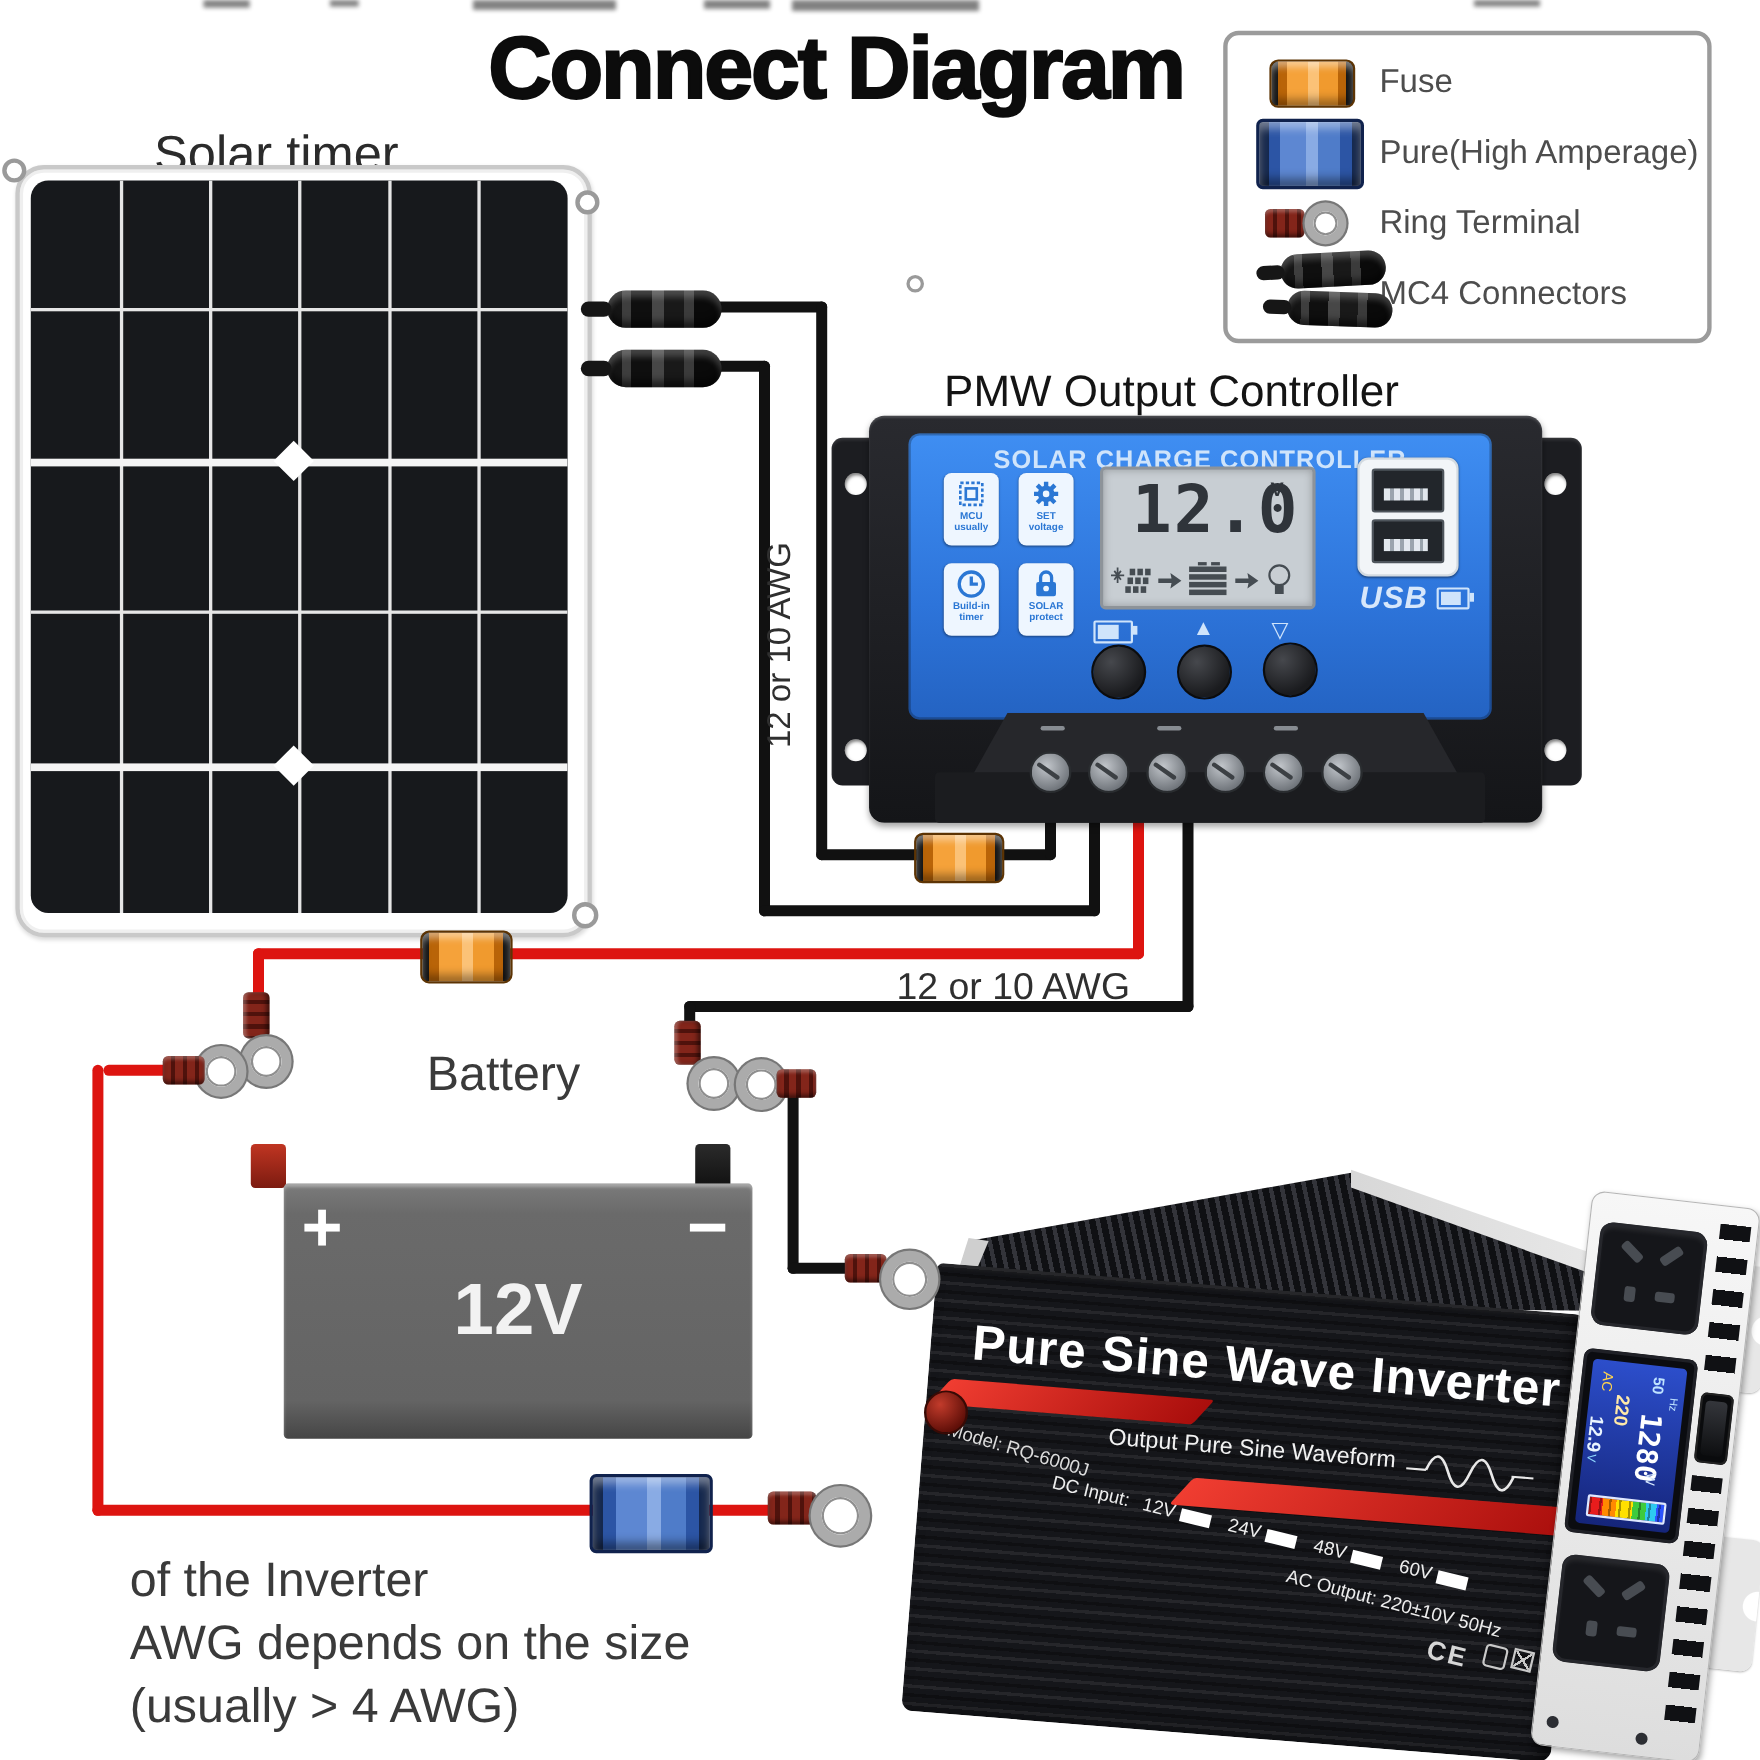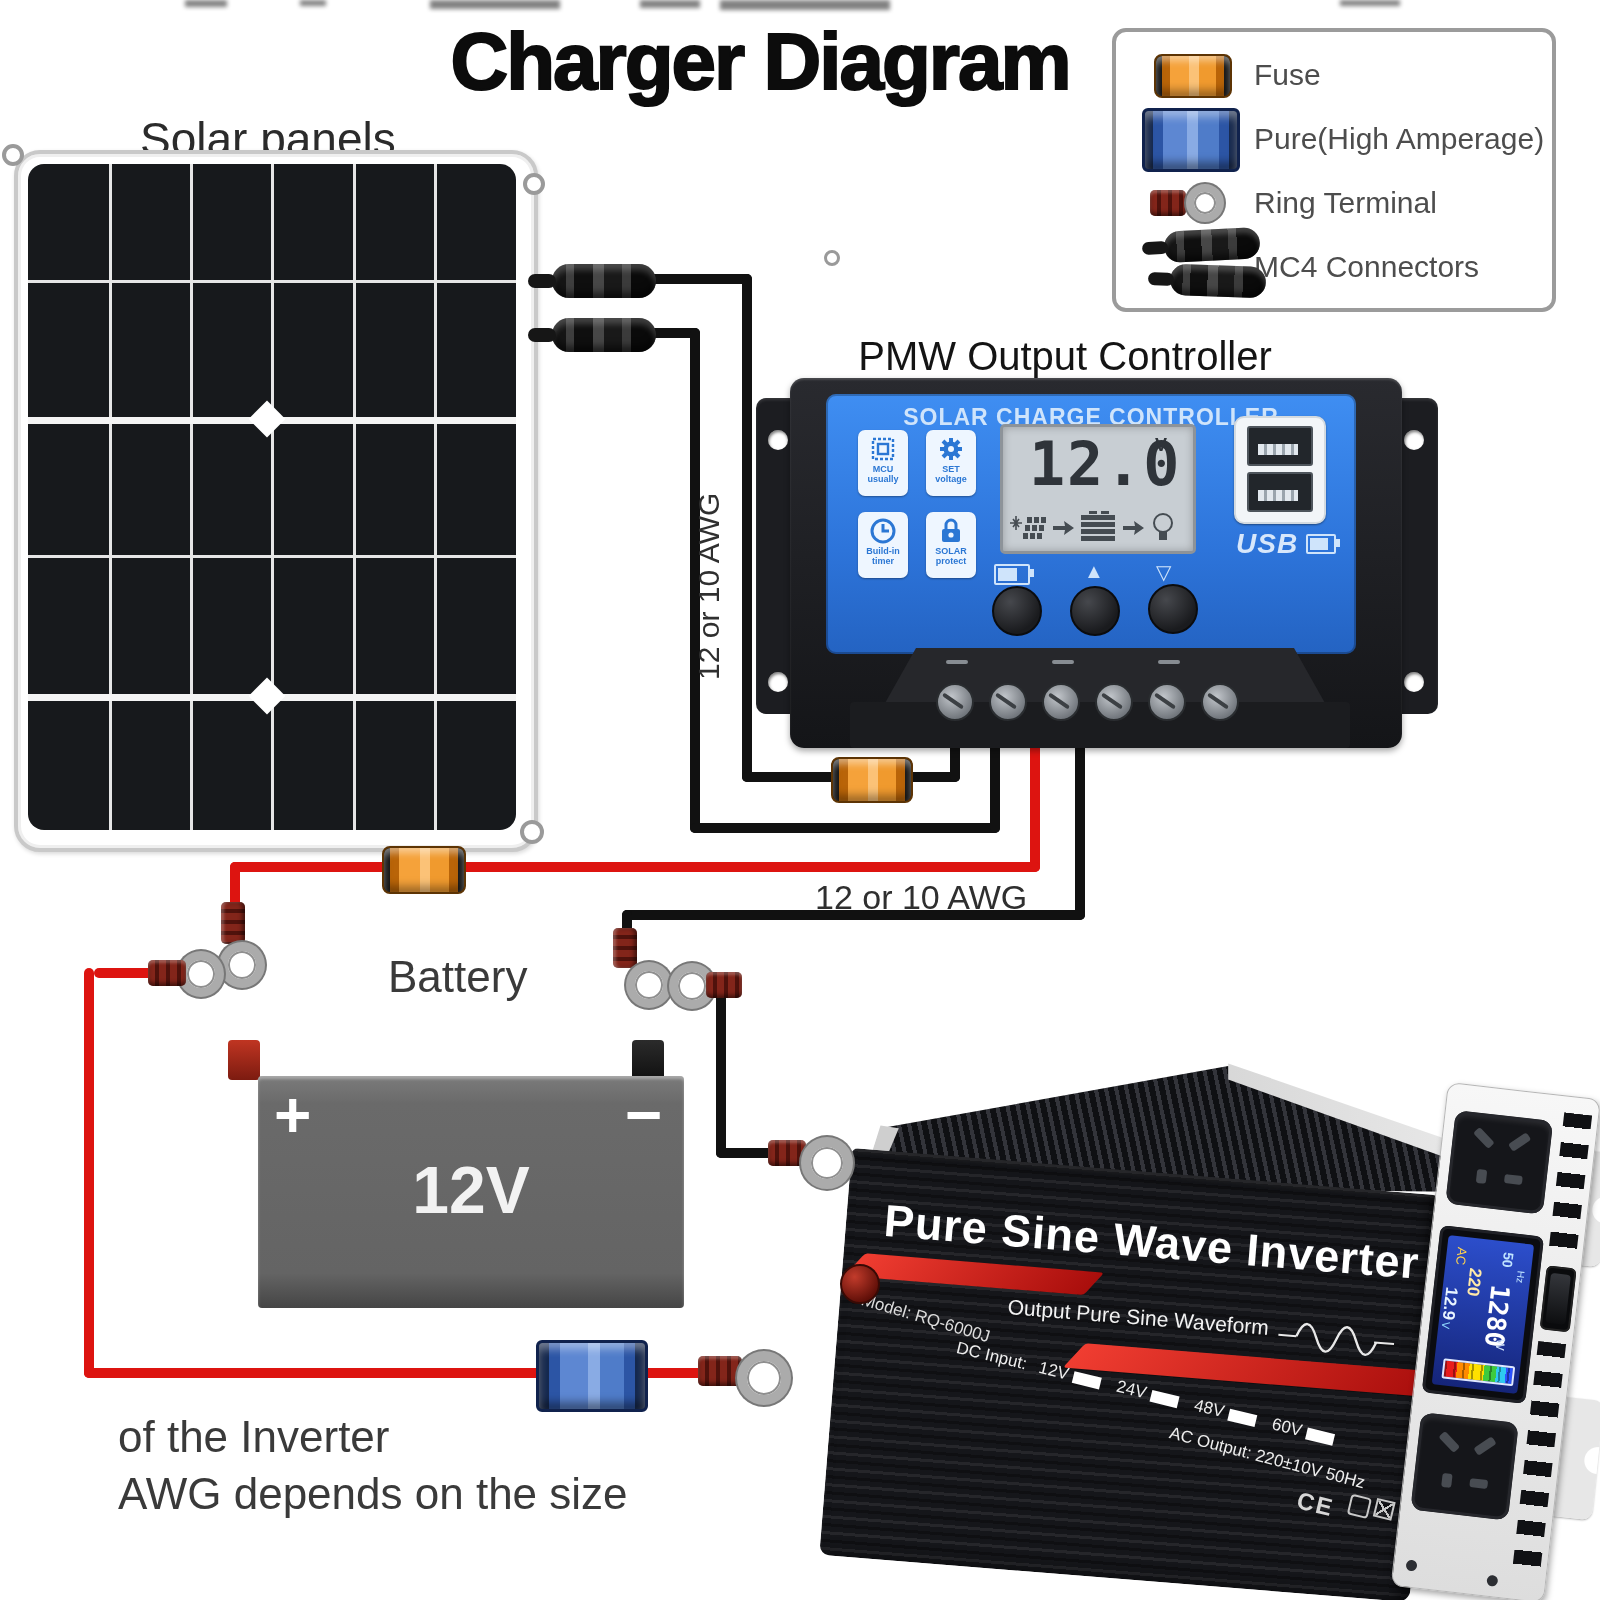--- a/index.html
+++ b/index.html
@@ -112,23 +112,23 @@
 
 <div id="stage">
 
   <div class="smudge" style="left:185px;width:42px;height:7px"></div>
   <div class="smudge" style="left:300px;width:26px;height:6px"></div>
   <div class="smudge" style="left:430px;width:130px;height:9px"></div>
   <div class="smudge" style="left:640px;width:60px;height:8px"></div>
   <div class="smudge" style="left:720px;width:170px;height:10px"></div>
   <div class="smudge" style="left:1340px;width:60px;height:6px"></div>
 
-  <div class="txt" style="left:420px;top:16px;width:680px;text-align:center;font-size:80px;font-weight:bold;letter-spacing:-2px;color:#0c0c0c;-webkit-text-stroke:2px #0c0c0c;z-index:2">Charger Diagram</div>
-
-  <div class="txt" style="left:140px;top:112px;font-size:46px;color:#2b2b2b;z-index:2">Solar panels</div>
+  <div class="txt" style="left:420px;top:16px;width:680px;text-align:center;font-size:80px;font-weight:bold;letter-spacing:-2px;color:#0c0c0c;-webkit-text-stroke:2px #0c0c0c;z-index:2">Connect Diagram</div>
+
+  <div class="txt" style="left:140px;top:112px;font-size:46px;color:#2b2b2b;z-index:2">Solar timer</div>
 
   <div class="abs" id="panel-frame">
     <div id="panel-black">
       <div class="vline" style="left:81px"></div>
       <div class="vline" style="left:162px"></div>
       <div class="vline" style="left:243px"></div>
       <div class="vline" style="left:325px"></div>
       <div class="vline" style="left:406px"></div>
       <div class="hline" style="top:116px"></div>
       <div class="hline thick" style="top:253px"></div>
@@ -390,15 +390,16 @@
       <div class="slot" style="left:28px;top:58px;width:10px;height:14px"></div>
       <div class="slot" style="left:56px;top:60px;width:18px;height:9px"></div>
     </div>
     <div class="capscrew" style="left:12px;top:478px"></div>
     <div class="capscrew" style="left:94px;top:484px"></div>
   </div>
 
   <div class="txt" style="left:118px;top:1408px;font-size:44px;line-height:1.3;color:#3a3a3a;z-index:6">
     <div>of the Inverter</div>
     <div>AWG depends on the size</div>
+    <div>(usually &gt; 4 AWG)</div>
   </div>
 
 </div>
 
 </body></html>

